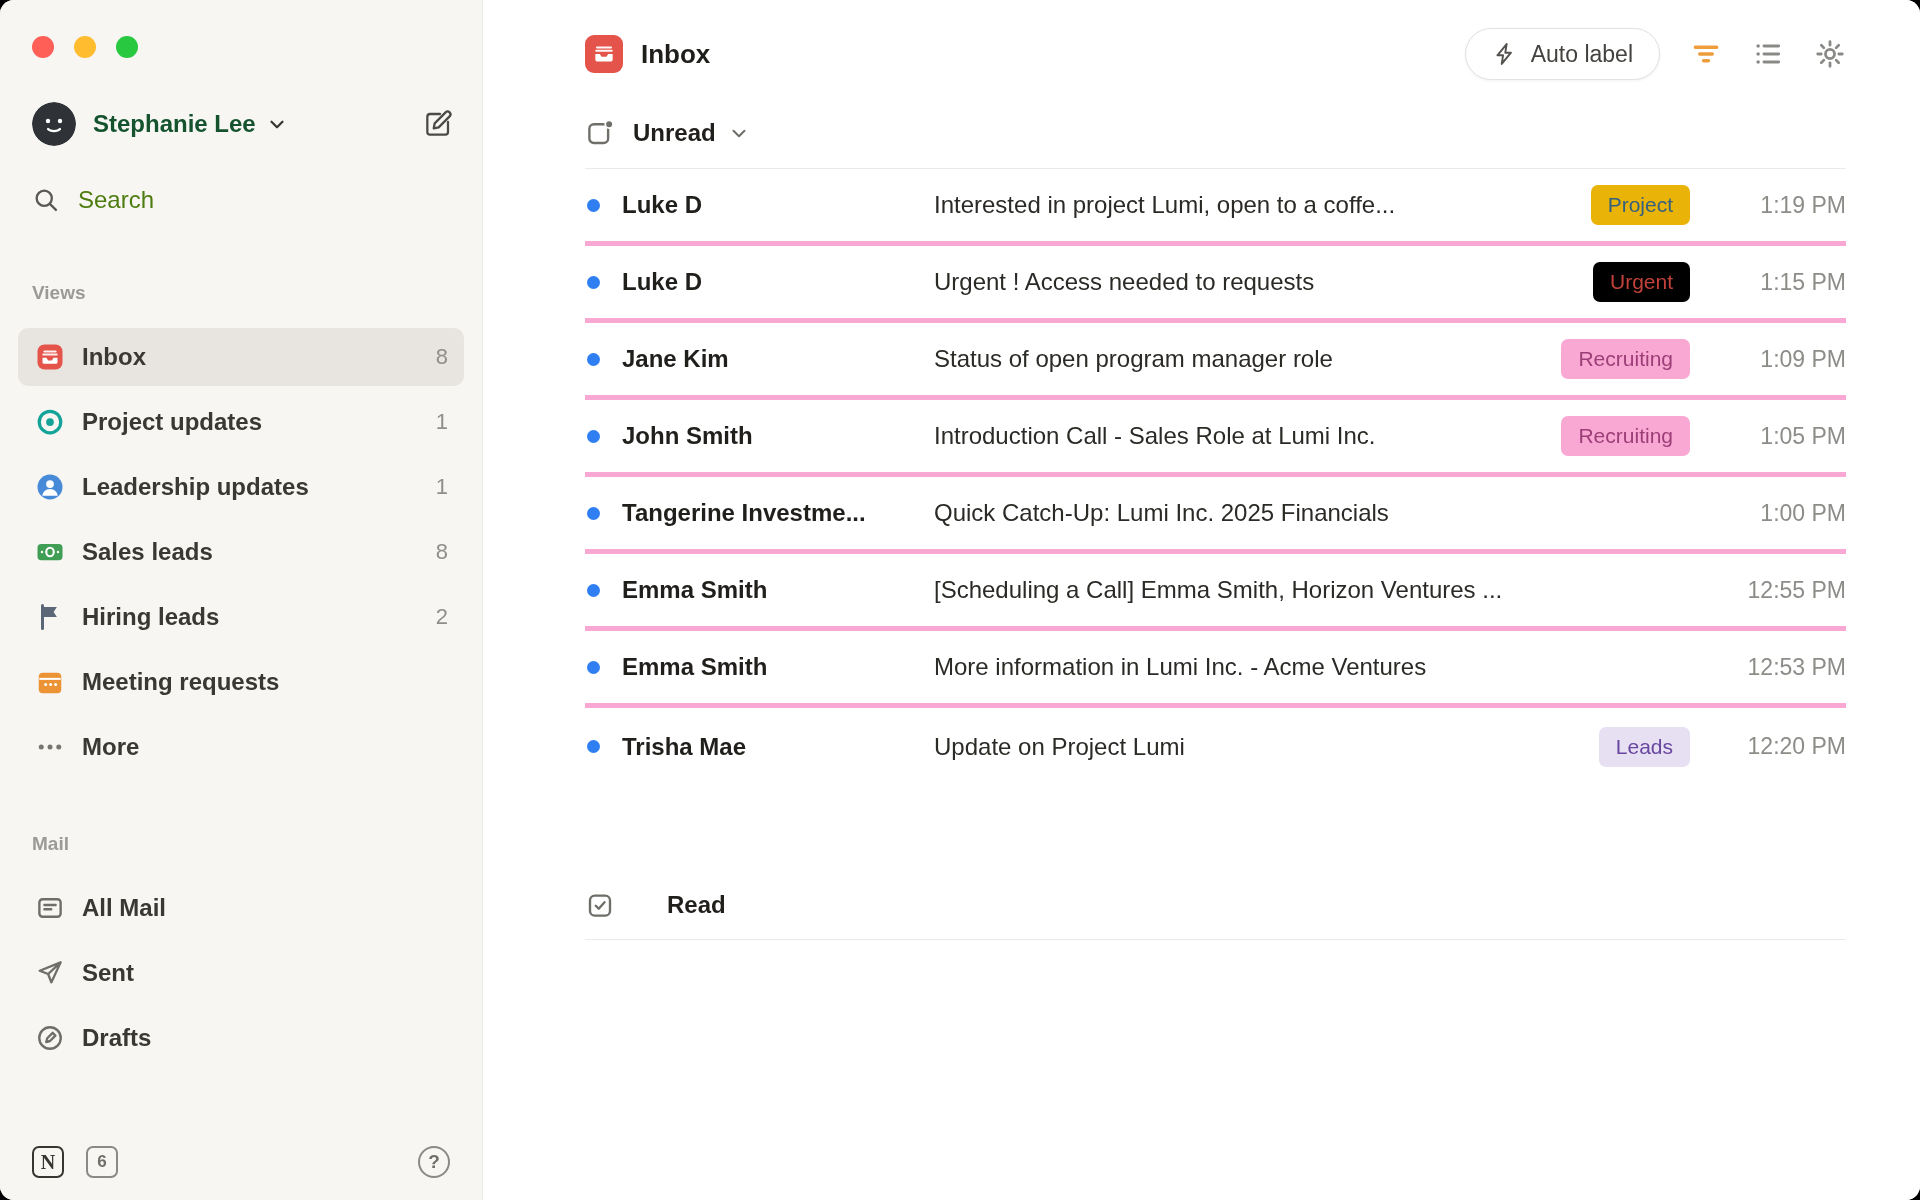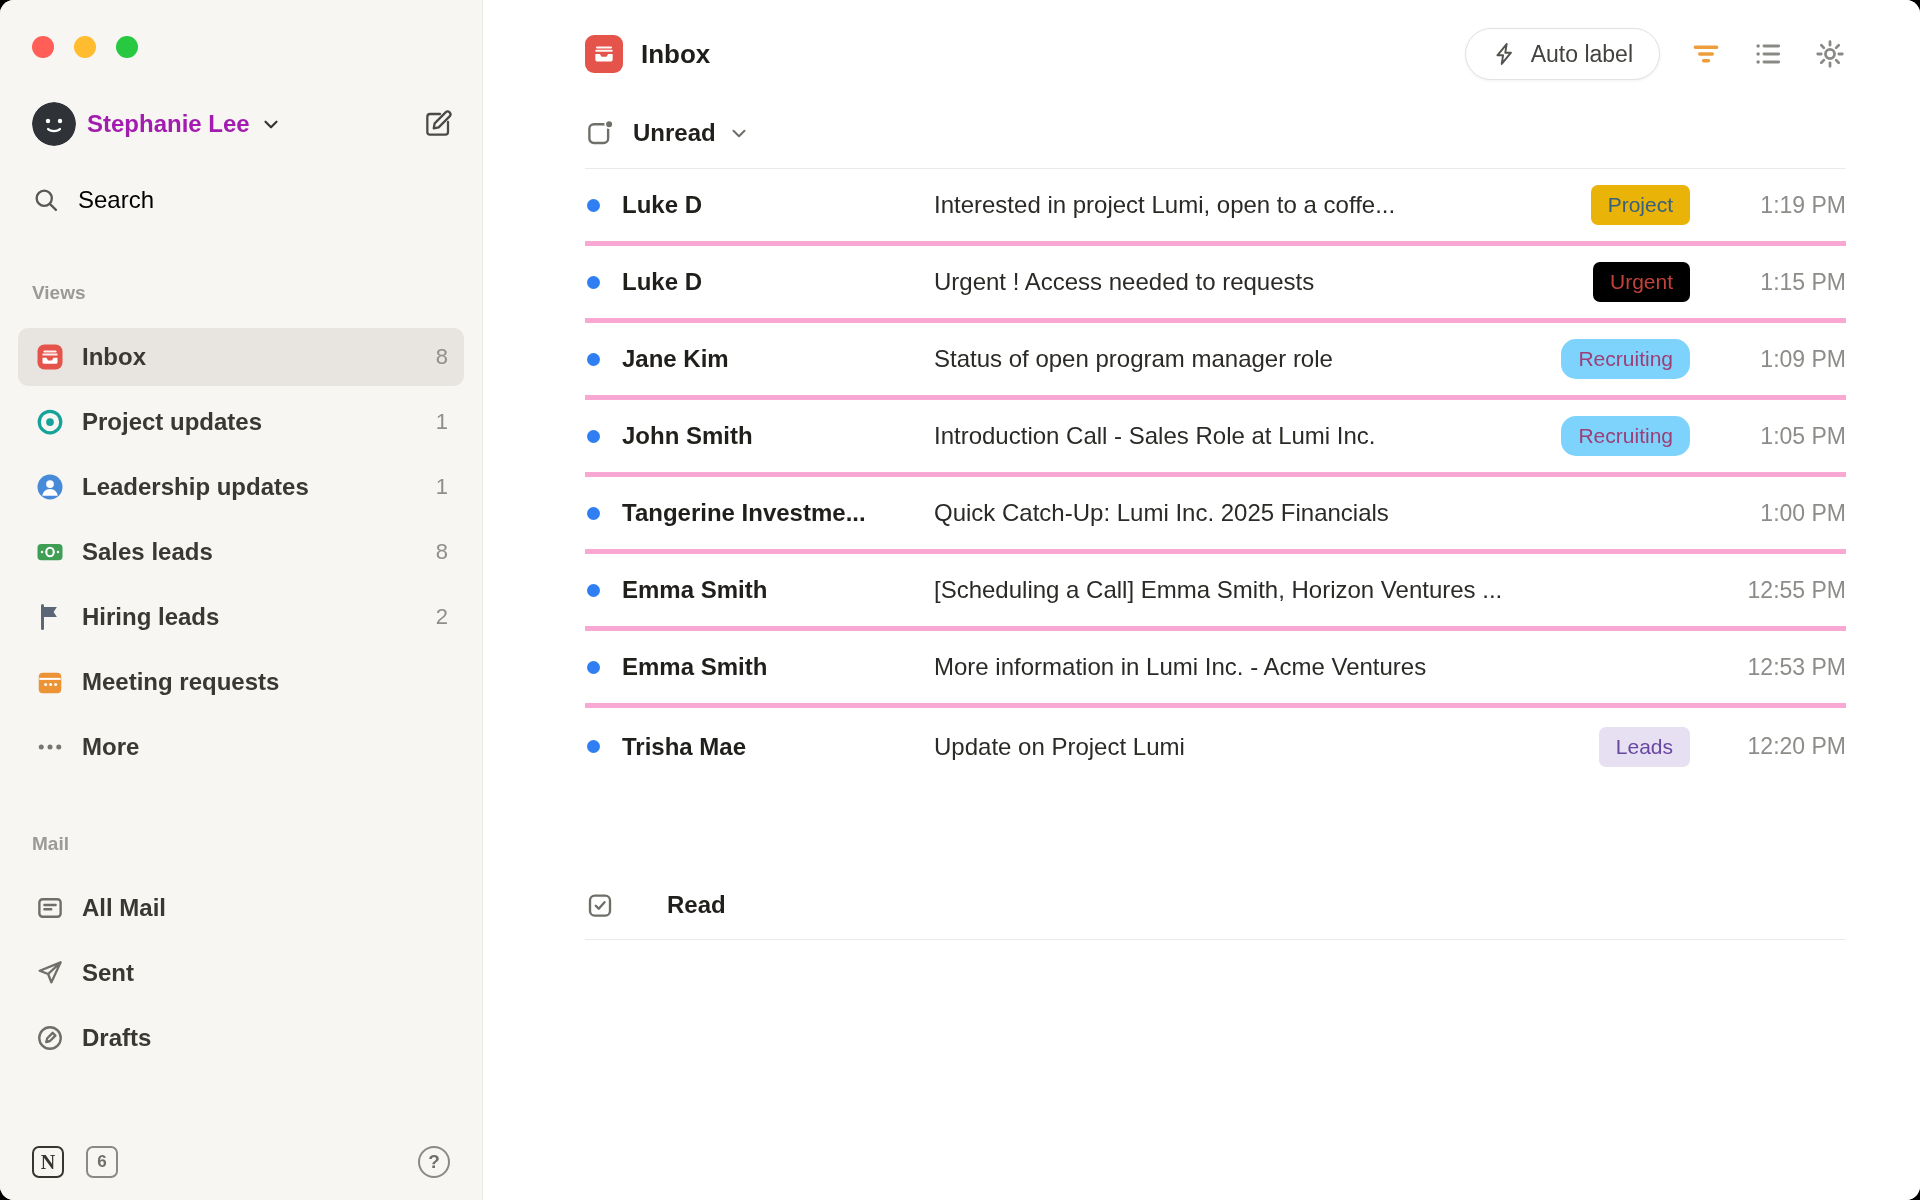--- a/index.html
+++ b/index.html
@@ -10,25 +10,25 @@
   
   .sidebar { width:483px; background:#f7f6f3; border-right:1px solid #ebe9e6; display:flex; flex-direction:column; padding:0 18px; position:relative; flex-shrink:0; }
   .traffic { display:flex; gap:20px; padding:36px 0 0 14px; }
   .light { width:22px; height:22px; border-radius:50%; }
   .light.red { background:#ff5f57; }
   .light.yellow { background:#febc2e; }
   .light.green { background:#28c840; }
 
   .user-row { display:flex; align-items:center; margin-top:44px; height:44px; padding:0 10px 0 14px; }
   .avatar { width:44px; height:44px; border-radius:50%; flex-shrink:0; }
-  .user-name { font-size:24px; font-weight:700; color:#a21caf; margin-left:11px; white-space:nowrap; }
+  .user-name { font-size:24px; font-weight:700; color:#14532d; margin-left:17px; white-space:nowrap; }
   .user-chevron { margin-left:10px; display:flex; align-items:center; }
   .compose-btn { margin-left:auto; display:flex; align-items:center; cursor:pointer; }
 
-  .search-row { display:flex; align-items:center; margin-top:34px; height:40px; padding:0 14px; color:#000000; }
+  .search-row { display:flex; align-items:center; margin-top:34px; height:40px; padding:0 14px; color:#4d7c0f; }
   .search-label { font-size:24px; font-weight:500; margin-left:18px; }
 
   .section-header { font-size:19px; font-weight:700; color:#9b9a96; padding:0 14px; }
   .views-header { margin-top:62px; }
   .mail-header { margin-top:50px; }
 
   .nav-list { margin-top:24px; }
   .nav-item { display:flex; align-items:center; height:58px; padding:0 16px; border-radius:10px; margin-bottom:7px; cursor:pointer; }
   .nav-item.selected { background:#e8e5e1; }
   .nav-icon { width:32px; display:flex; justify-content:center; align-items:center; flex-shrink:0; }
@@ -60,21 +60,21 @@
 
   .email-list {}
   .email-row { display:flex; align-items:center; height:77px; padding-left:2px; cursor:pointer; }
   .email-row:not(:last-child) { border-bottom:5px solid #f9a8d4; }
   .unread-dot { width:13px; height:13px; border-radius:50%; background:#2f7ff2; flex-shrink:0; }
   .sender { width:312px; margin-left:22px; font-size:24px; font-weight:700; color:#201f1c; white-space:nowrap; overflow:hidden; flex-shrink:0; }
   .subject { flex:1; font-size:24px; font-weight:500; color:#2b2a26; white-space:nowrap; overflow:hidden; }
   .chip { font-size:21px; font-weight:500; padding:8px 17px; border-radius:7px; margin-left:20px; white-space:nowrap; cursor:pointer; }
   .chip-project { background:#eab308; color:#35617f; }
   .chip-urgent { background:#000000; color:#c2413b; }
-  .chip-recruiting { background:#7dd3fc; color:#9c3e77;border-radius:15px; }
+  .chip-recruiting { background:#f9a8d4; color:#9c3e77; }
   .chip-leads { background:#e7dff2; color:#6847a0; }
   .time { width:132px; text-align:right; font-size:23px; color:#8d8c88; margin-left:24px; flex-shrink:0; }
 
   .read-header { margin-top:100px; height:40px;gap:34px; }
   .read-divider { margin-top:14px; }
 </style>
 </head>
 <body>
 
 <div class="app">

